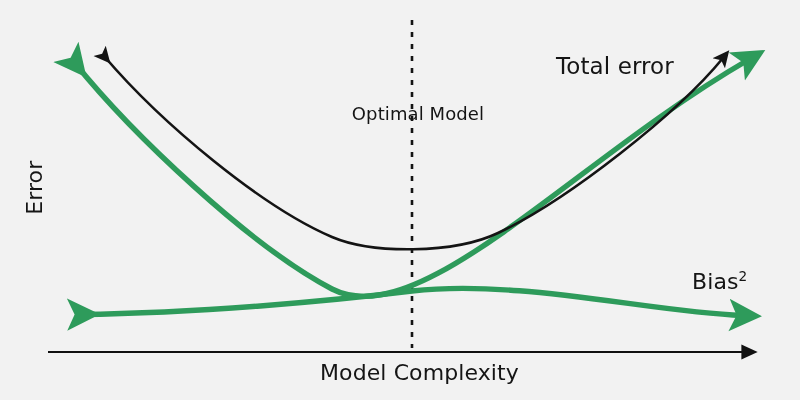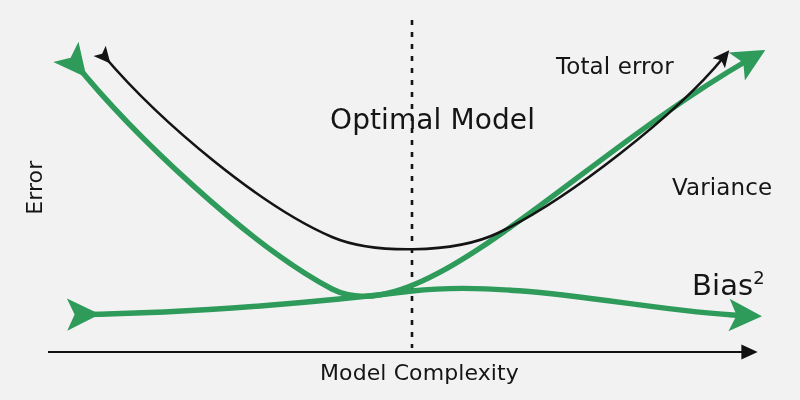--- a/index.html
+++ b/index.html
@@ -52,33 +52,33 @@
     font-size: 23px;
   }
   #label-variance {
     left: 672px;
     top: 174px;
     font-size: 23px;
   }
   #label-bias {
     left: 692px;
     top: 269px;
-    font-size: 29px;
+    font-size: 22px;
   }
   #label-bias sup {
     font-size: 0.62em;
     vertical-align: super;
     line-height: 0;
   }
   #label-optimal {
     left: 330px;
     top: 104px;
     width: 176px;
     text-align: center;
-    font-size: 28px;
+    font-size: 18px;
   }
   #label-xaxis {
     left: 308px;
     top: 360px;
     font-size: 22px;
     margin-left: 12px;
   }
   #label-yaxis {
     left: -10px;
     top: 175px;
@@ -113,21 +113,20 @@
 
     <path class="curve" d="M 80,314.5 C 200,313 330,301 412,291 C 520,279 650,312 742,315.5" stroke="#2e9b5b" stroke-width="5.4" marker-start="url(#ah-green)" marker-end="url(#ah-green)"></path>
 
     <path class="curve" d="M 74,62 C 132,134 250,246 332,289 C 420,334 572,162 748,60" stroke="#2e9b5b" stroke-width="5.4" marker-start="url(#ah-green)" marker-end="url(#ah-green)"></path>
 
     <path class="curve" d="M 104,56 C 162,124 262,207 332,237 C 372,254 454,254 498,233 C 568,200 678,113 723,58" stroke="#141414" stroke-width="2.6" marker-start="url(#ah-black)" marker-end="url(#ah-black)"></path>
   </svg>
 
   <div class="lbl" id="label-total-error">Total error</div>
 
-  <div class="lbl" id="label-variance">Variance</div>
 
   <div class="lbl" id="label-bias"><span>Bias</span><sup>2</sup></div>
 
   <div class="lbl" id="label-optimal"><span>Optimal Model</span><br></div>
 
   <div class="lbl" id="label-xaxis">Model Complexity</div>
 
   <div class="lbl" id="label-yaxis">Error</div>
 
 </div>

